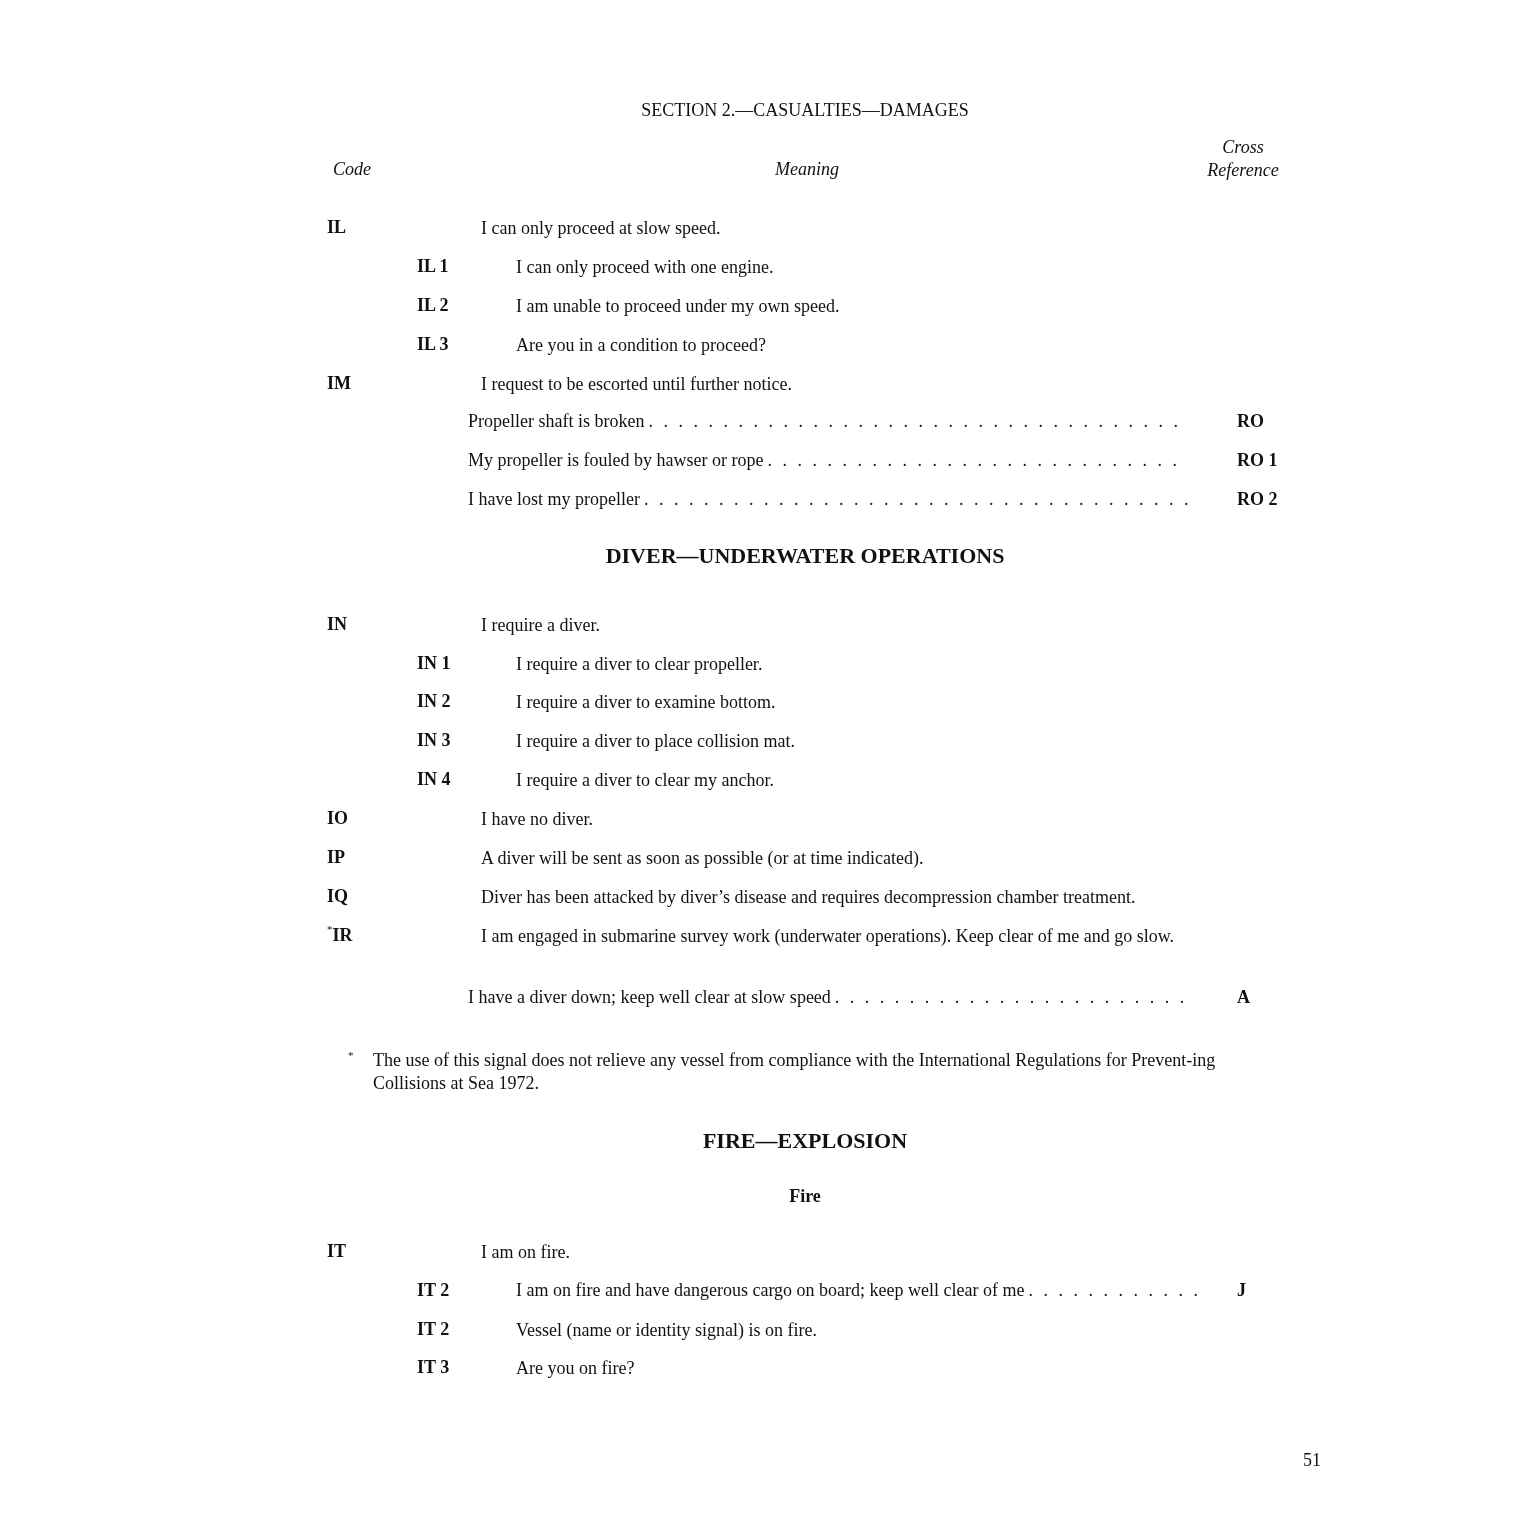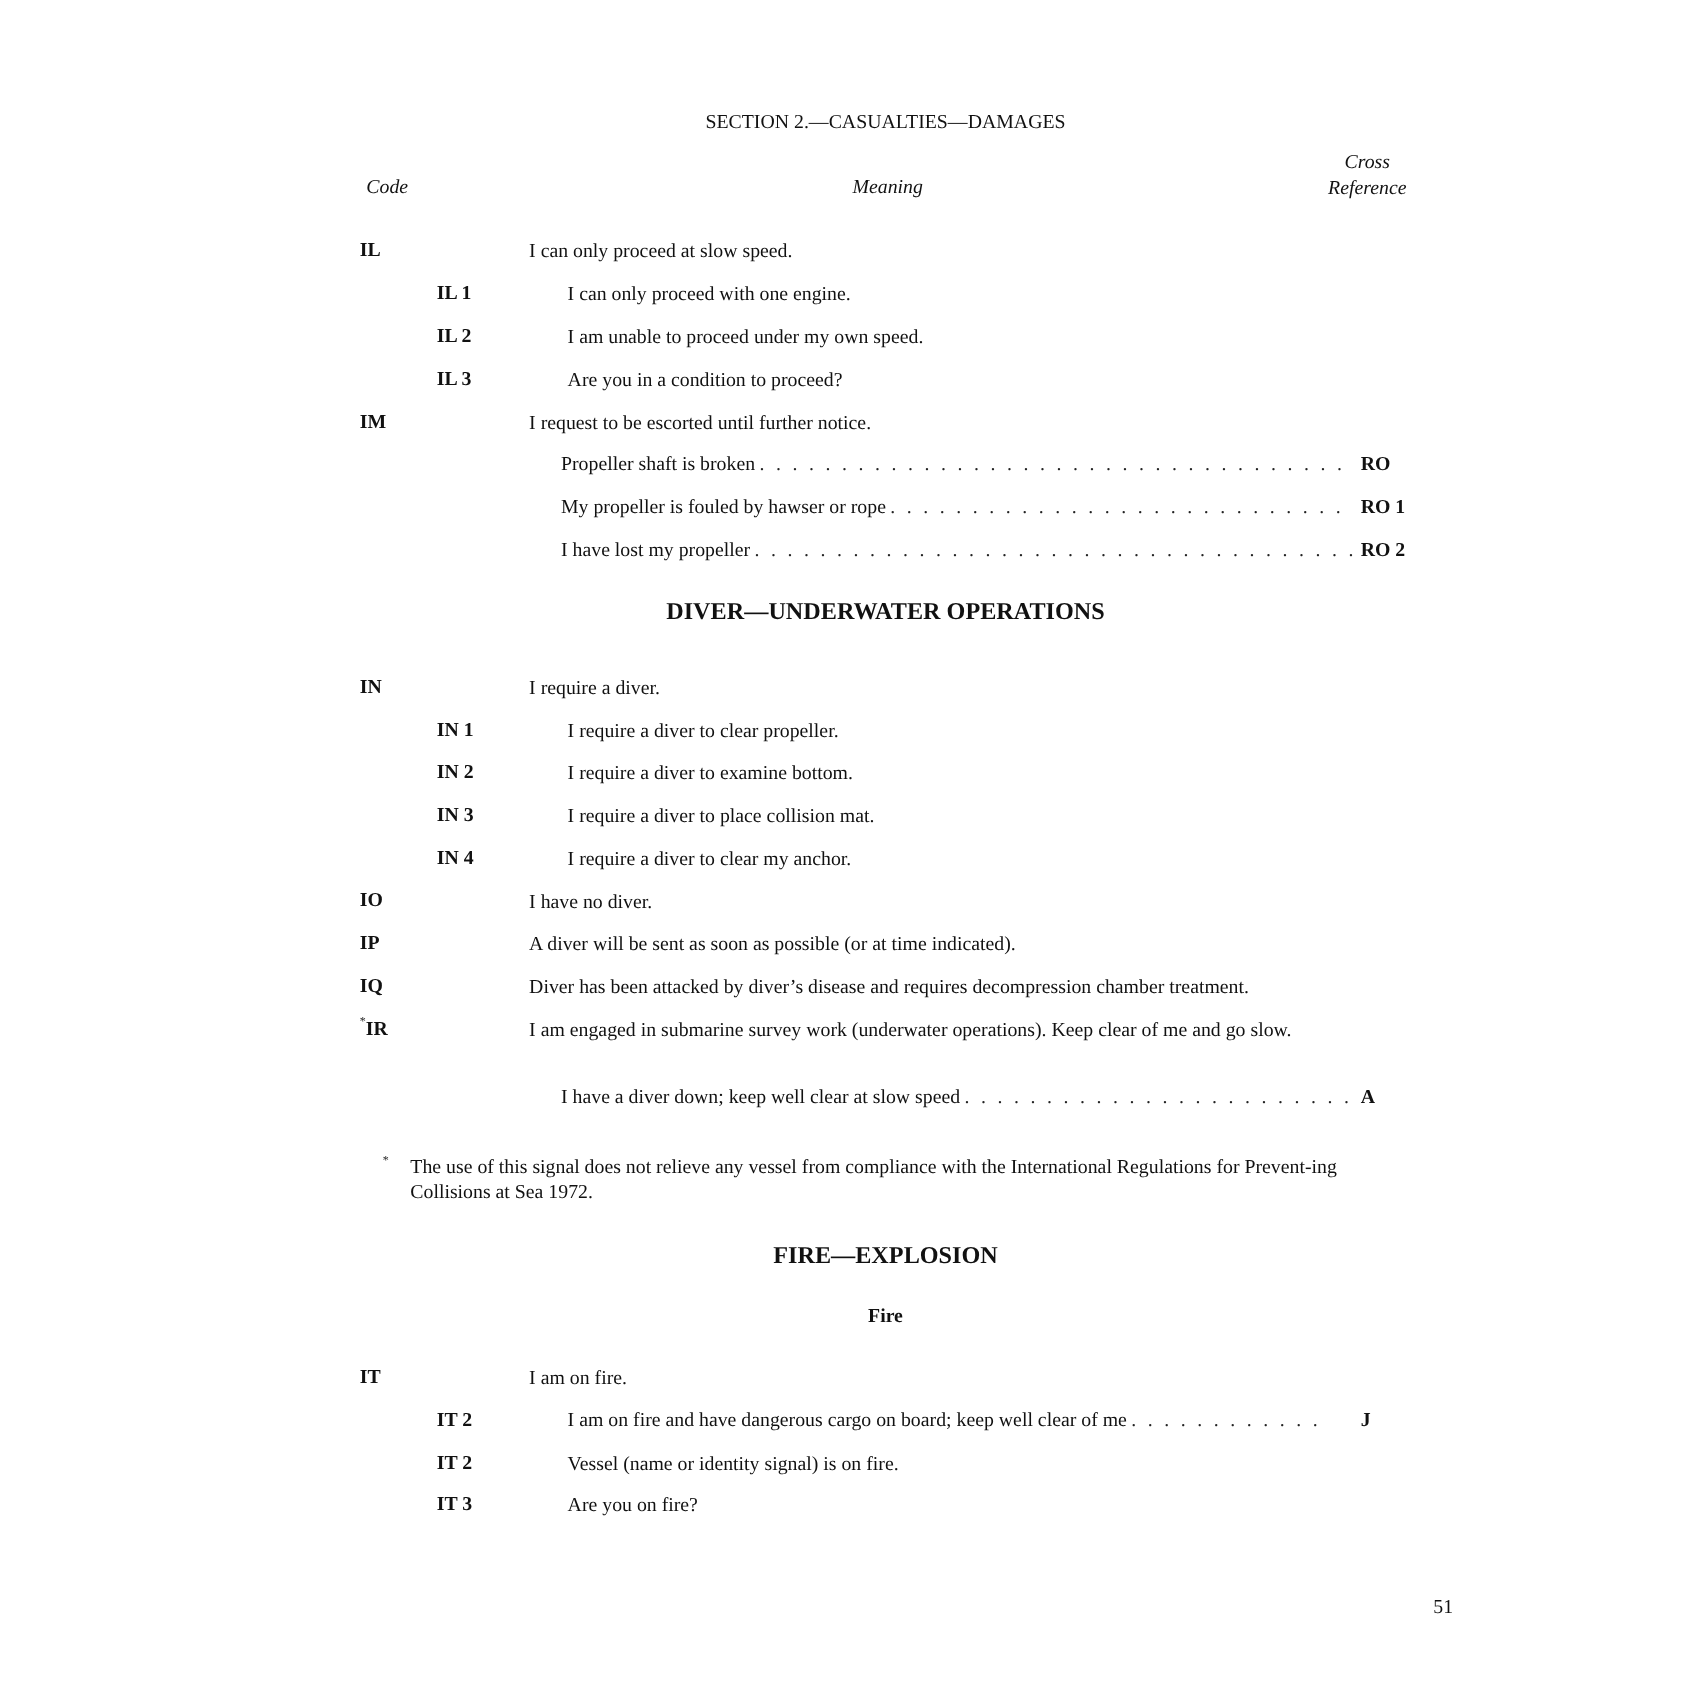--- a/index.html
+++ b/index.html
@@ -10,24 +10,24 @@
     }
     .abs { position: absolute; white-space: nowrap; }
     .section-title { top: 100px; left: 0; width: 1610px; text-align: center; font-size: 18px; }
     .col-code { top: 159px; left: 333px; font-style: italic; }
     .col-meaning { top: 159px; left: 775px; font-style: italic; }
     .col-xref { top: 136px; left: 1203px; width: 80px; text-align: center; font-style: italic; line-height: 23px; }
     .heading { left: 0; width: 1610px; text-align: center; font-weight: bold; font-size: 22px; }
     .subheading { left: 0; width: 1610px; text-align: center; font-weight: bold; font-size: 18px; }
     .row { position: absolute; left: 0; width: 1371px; height: 26px; }
     .code-main { position: absolute; left: 327px; font-weight: bold; }
-    .code-sub { position: absolute; left: 397px; font-weight: bold; text-align: center; }
+    .code-sub { position: absolute; left: 417px; font-weight: bold; text-align: center; }
     .meaning-main { position: absolute; left: 481px; width: 720px; white-space: normal; line-height: 23px; }
     .meaning-sub { position: absolute; left: 516px; width: 690px; white-space: normal; line-height: 23px; }
-    .leader { position: absolute; left: 510px; width: 720px; display: flex; white-space: nowrap; overflow: hidden; }
+    .leader { position: absolute; left: 468px; width: 720px; display: flex; white-space: nowrap; overflow: hidden; }
     .leader.sub { left: 516px; width: 685px; }
     .leader .lt { flex: none; padding-right: 4px; }
     .leader .dots { flex: 1; overflow: hidden; letter-spacing: 3px; color: #222; }
     .xref { position: absolute; left: 1237px; font-weight: bold; }
     .star { font-size: 11px; vertical-align: top; position: relative; top: -2px; font-weight: normal; }
     .footnote { top: 1049px; left: 348px; width: 920px; }
     .footnote .fmark { position: absolute; left: 0; top: 0; font-size: 11px; }
     .footnote .ftext { position: absolute; left: 25px; width: 890px; white-space: normal; line-height: 23px; }
     .page-number { top: 1450px; left: 1275px; margin-left: 28px; }
   </style>

